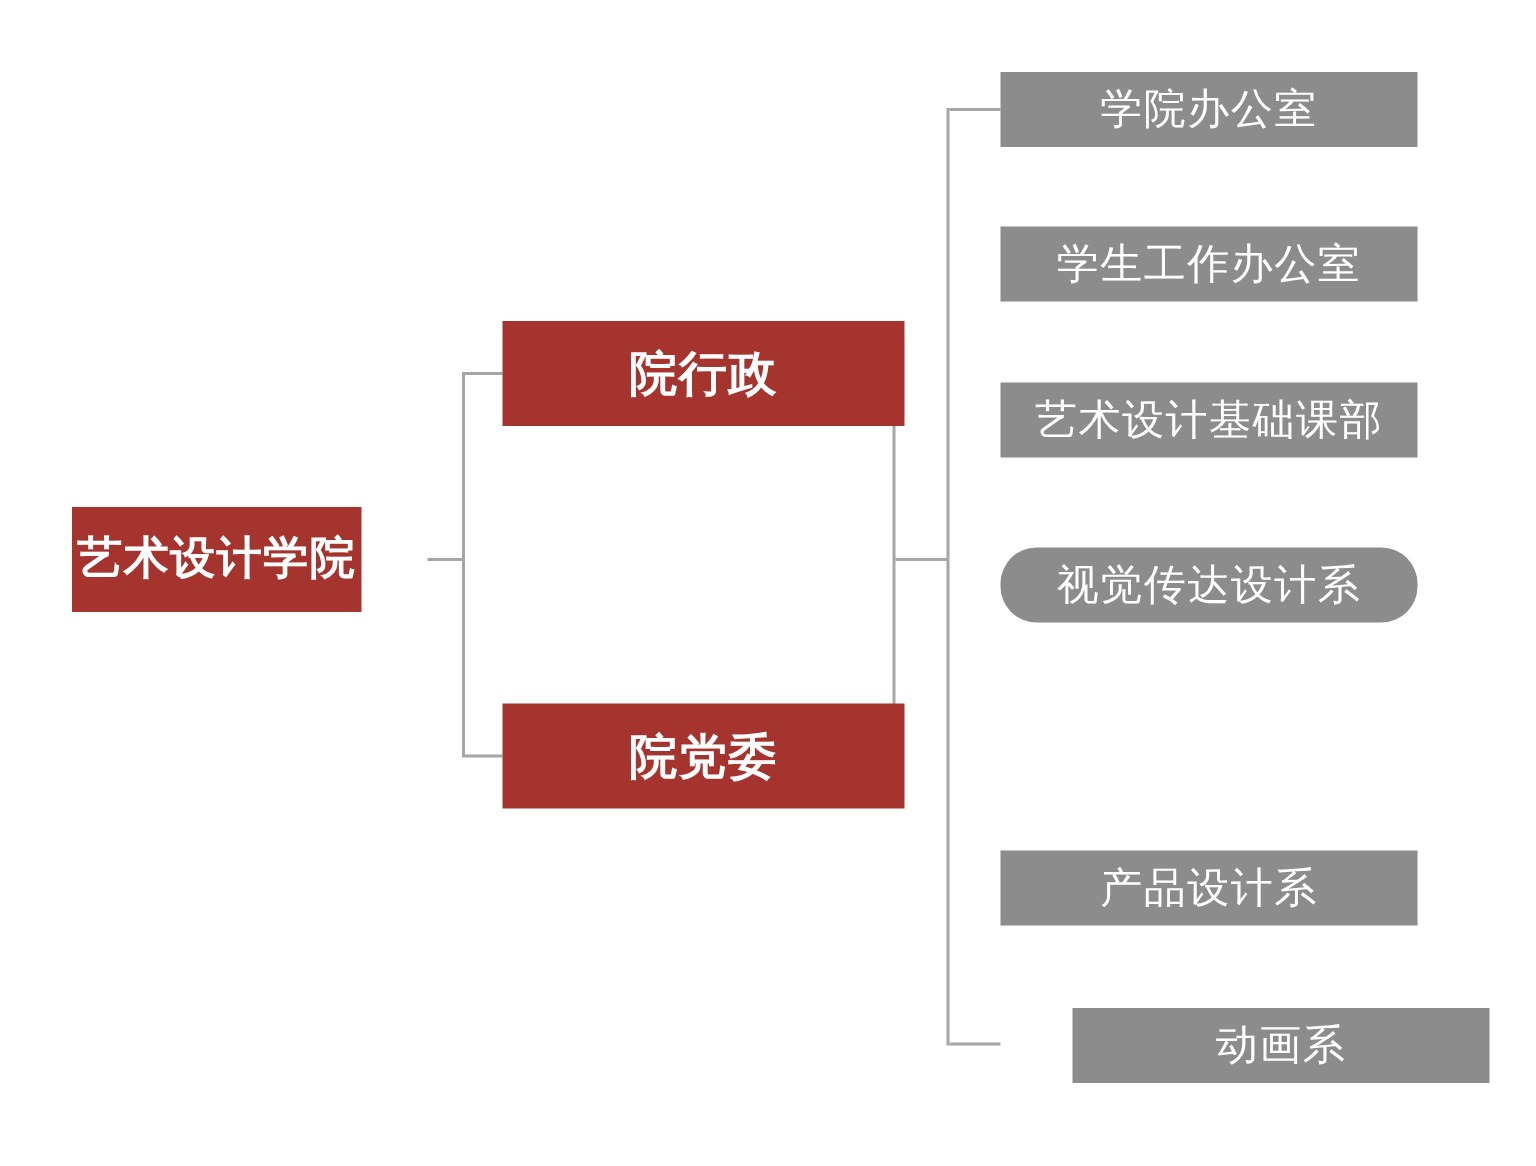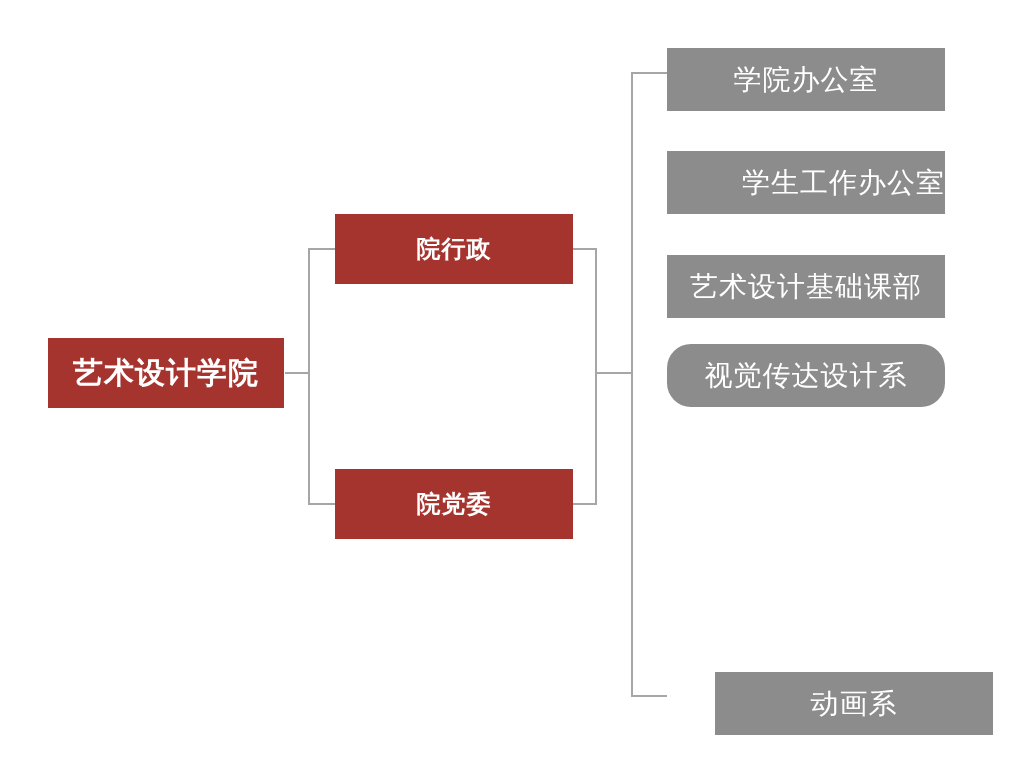--- a/index.html
+++ b/index.html
@@ -33,31 +33,31 @@
   }
   .node.red {
     background: var(--primary-red);
     font-weight: 700;
   }
   .node.gray {
     background: var(--dept-gray);
     font-weight: 400;
   }
   
-  .n-root { left: 48px; top: 338px; width: 236px; height: 70px; font-size: 30px; }
+  .n-root { left: 48px; top: 338px; width: 193px; height: 70px; font-size: 30px; }
   
-  .n-l2 { left: 335px; width: 238px; height: 70px; font-size: 24px; }
+  .n-l2 { left: 335px; width: 268px; height: 70px; font-size: 32px; }
   .n-l2-0 { top: 214px; }
   .n-l2-1 { top: 469px; justify-content: center; }
   
-  .n-l3 { left: 667px; width: 278px; height: 63px; font-size: 28px; }
+  .n-l3 { left: 667px; width: 278px; height: 50px; font-size: 28px; }
   .n-l3-0 { top: 48px; }
-  .n-l3-1 { top: 151px; justify-content: flex-end; }
+  .n-l3-1 { top: 151px; }
   .n-l3-2 { top: 255px; }
-  .n-l3-3 { top: 344px; border-radius: 24px; }
+  .n-l3-3 { top: 365px; border-radius: 24px; }
   .n-l3-4 { top: 463px; }
   .n-l3-5 { top: 567px; }
   .n-l3-6 { top: 672px; margin-left: 48px; }
   
   .line { position: absolute; background: var(--connector-gray); }
   
   .c-root-h   { left: 285px; top: 372px; width: 24px; height: 2px; }
   .c-left-v   { left: 308px; top: 248px; width: 2px;  height: 257px; }
   .c-admin-h  { left: 310px; top: 248px; width: 25px; height: 2px; }
   .c-party-h  { left: 310px; top: 503px; width: 25px; height: 2px; }
@@ -104,17 +104,20 @@
   </div>
   <div class="node gray n-l3 n-l3-1">
     <span>学生工作办公室</span>
   </div>
   <div class="node gray n-l3 n-l3-2">
     <span>艺术设计基础课部</span>
   </div>
   <div class="node gray n-l3 n-l3-3">
     <span>视觉传达设计系</span>
   </div>
+  <div class="node gray n-l3 n-l3-5">
+    <span>产品设计系</span>
+  </div>
   <div class="node gray n-l3 n-l3-6">
     <span>动画系</span>
   </div>
 
 </div>
 
 </body></html>

